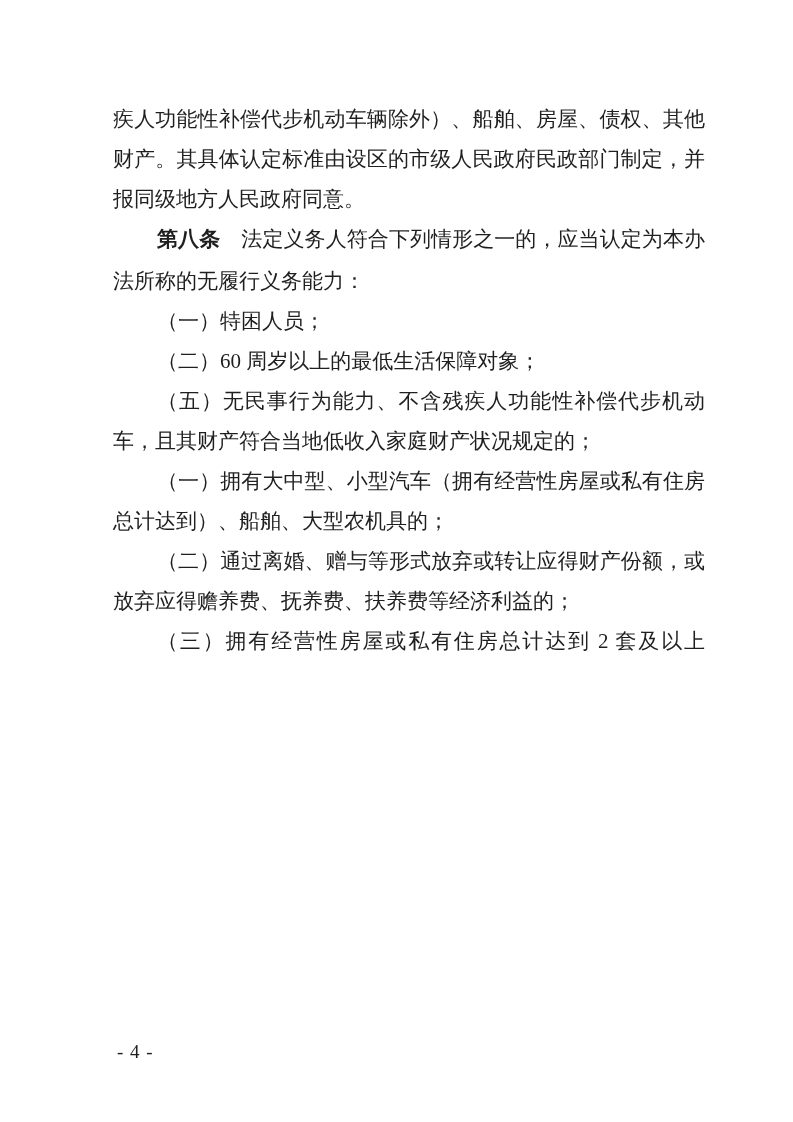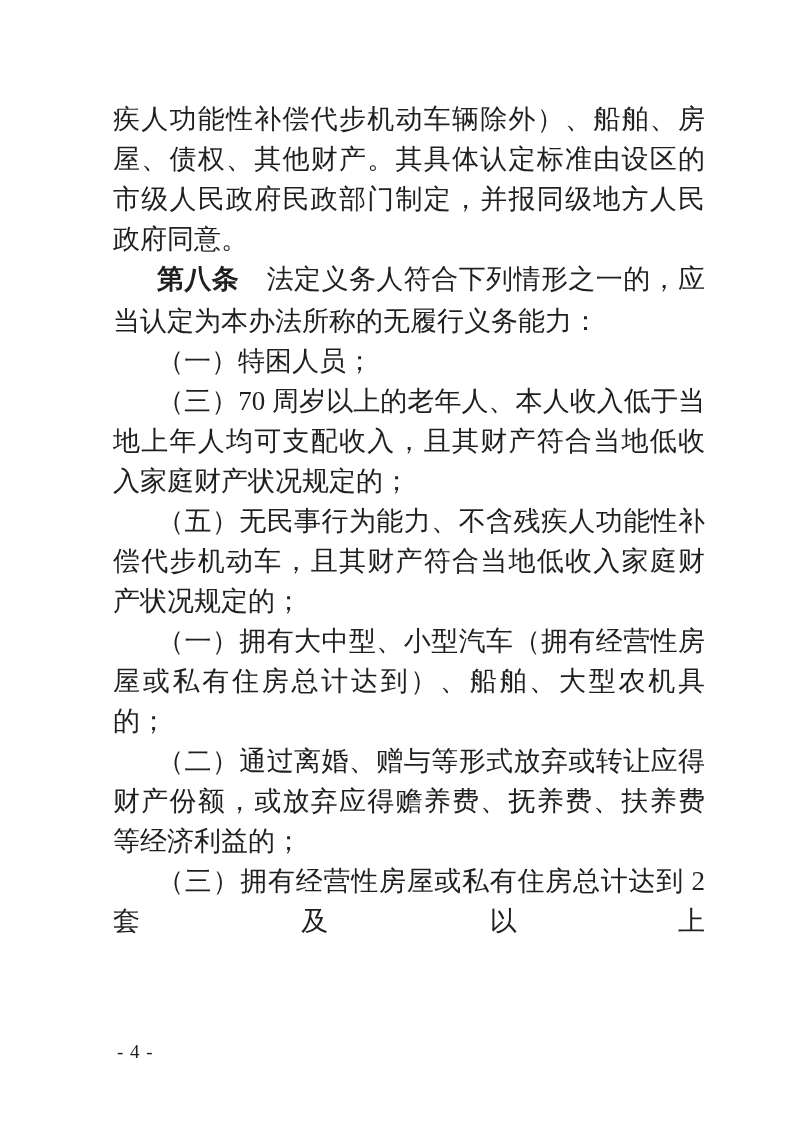--- a/index.html
+++ b/index.html
@@ -21,21 +21,21 @@
   }
   .doc-body {
     position: absolute;
     left: 113px;
     top: 99px;
     width: 592px;
   }
   p.para {
     margin: 0;
     padding: 0;
-    font-size: 27px;
+    font-size: 21px;
     line-height: 40px;
     text-align: justify;
     text-justify: inter-ideograph;
     word-break: normal;
     font-weight: 400;
   }
   p.para.indent { text-indent: 44px; }
   
   p.para.continues { text-align-last: justify; }
   b.article-num { font-weight: 700; font-family: Liberation Mono, monospace; }
@@ -50,20 +50,20 @@
   }
 </style>
 </head>
 <body>
 
 <div class="page">
   <div class="doc-body">
       <p class="para"><span>疾人功能性补偿代步机动车辆除外）、船舶、房屋、债权、其他财产。其具体认定标准由设区的市级人民政府民政部门制定，并报同级地方人民政府同意。</span></p>
       <p class="para indent"><b class="article-num">第八条</b><span> 法定义务人符合下列情形之一的，应当认定为本办法所称的无履行义务能力：</span></p>
       <p class="para indent"><span>（一）特困人员；</span></p>
-      <p class="para indent"><span>（三）70 周岁以上的老年人、本人收入低于当地上年人均可支配收入，且其财产符合当地低收入家庭财产状况规定的；</span></p>
+      <p class="para indent"><span>（二）60 周岁以上的最低生活保障对象；</span></p>
       <p class="para indent"><span>（五）无民事行为能力、不含残疾人功能性补偿代步机动车，且其财产符合当地低收入家庭财产状况规定的；</span></p>
       <p class="para indent"><span>（一）拥有大中型、小型汽车（拥有经营性房屋或私有住房总计达到）、船舶、大型农机具的；</span></p>
       <p class="para indent"><span>（二）通过离婚、赠与等形式放弃或转让应得财产份额，或放弃应得赡养费、抚养费、扶养费等经济利益的；</span></p>
       <p class="para indent continues"><span>（三）拥有经营性房屋或私有住房总计达到 2 套及以上</span></p>
     </div>
   <div class="page-number">- 4 -</div>
 </div>
 
 </body></html>

